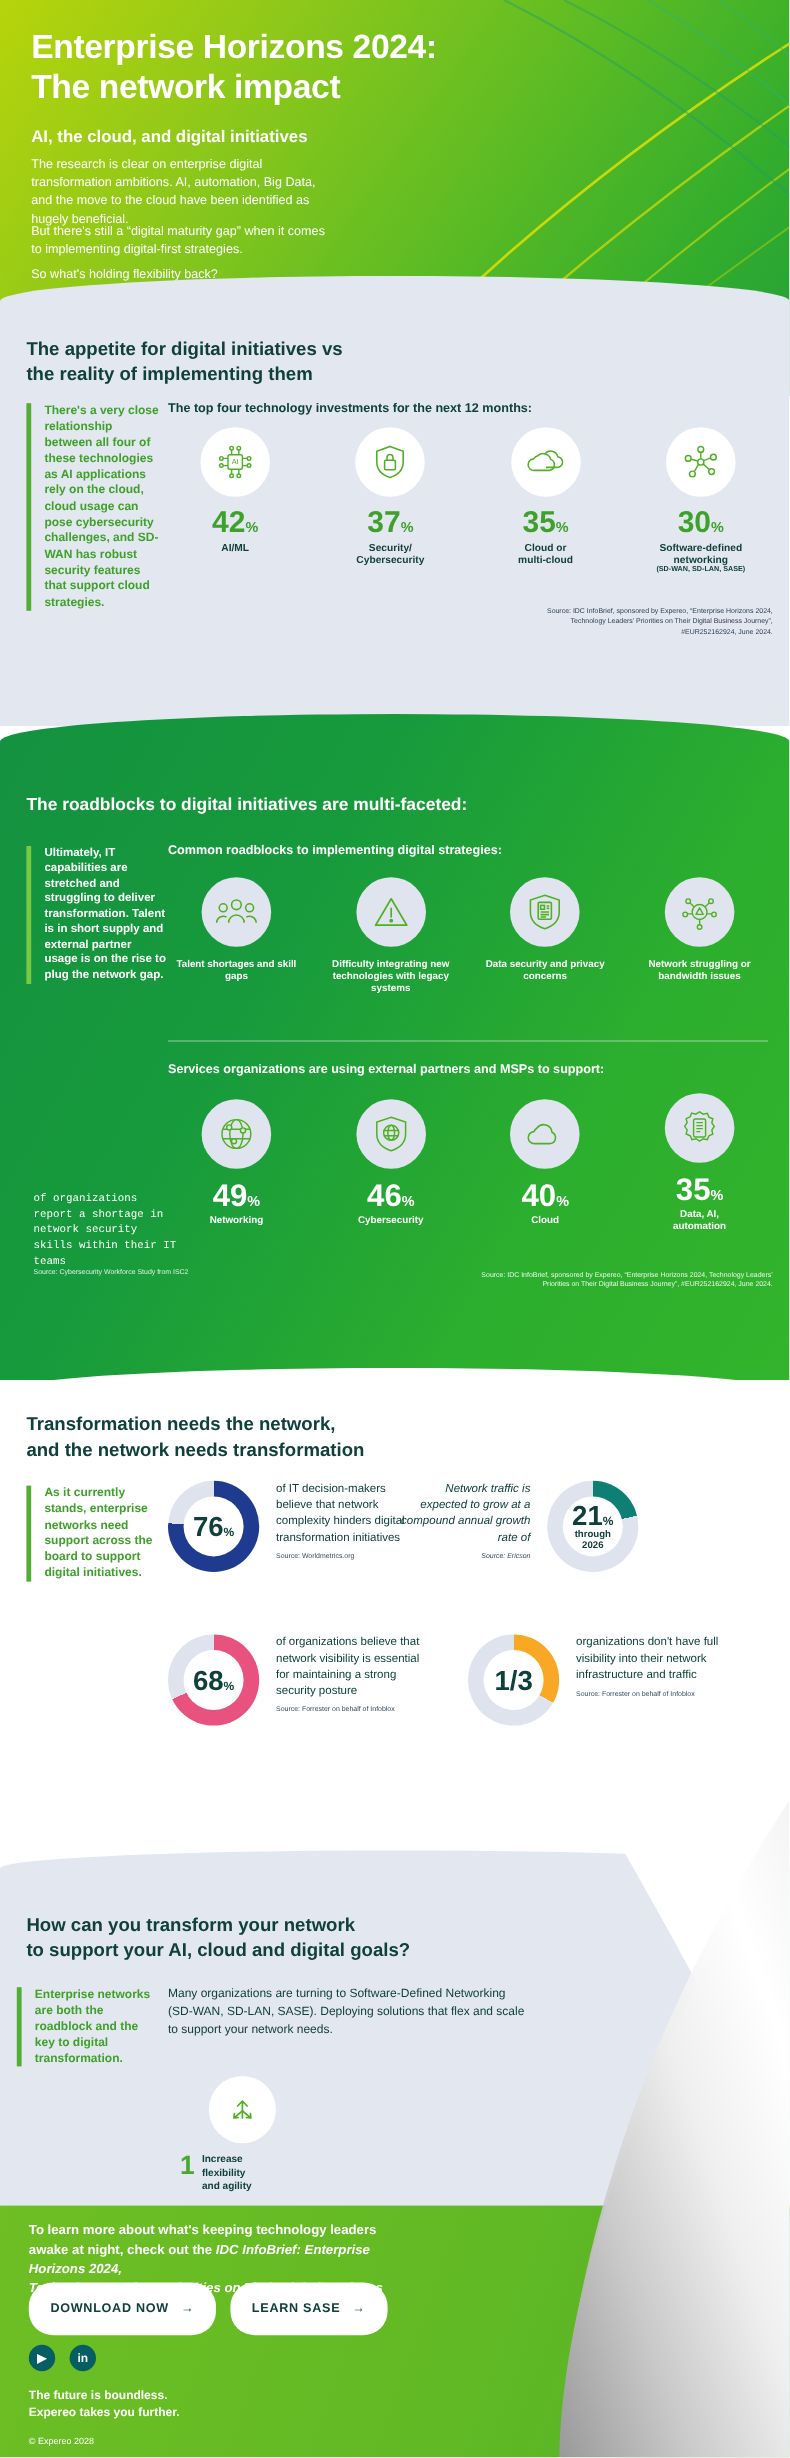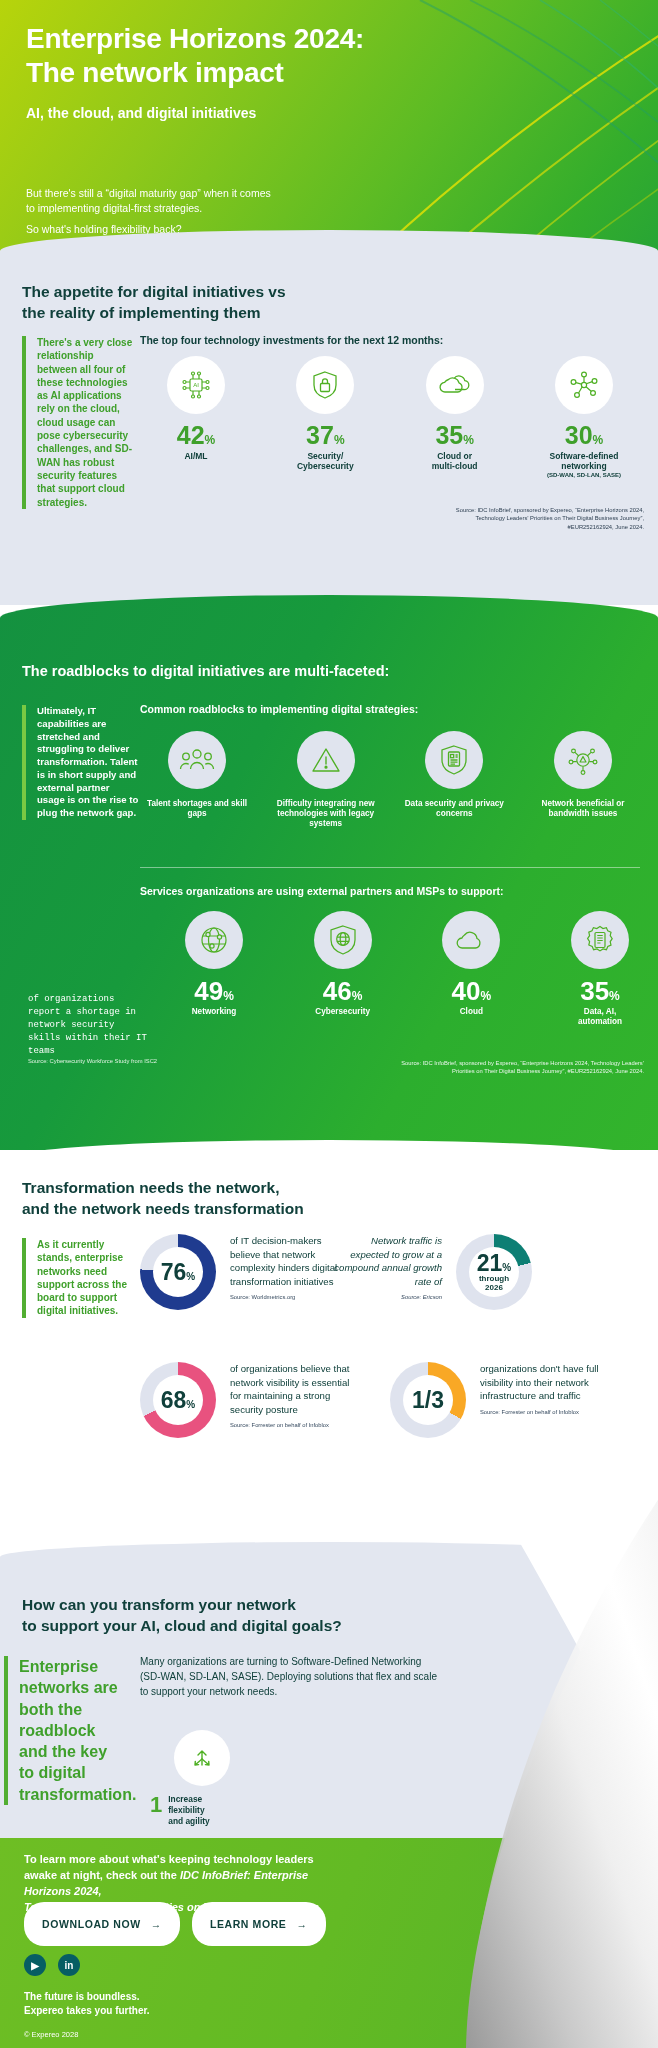--- a/index.html
+++ b/index.html
@@ -50,21 +50,21 @@
         background:linear-gradient(120deg,#149140 0%,#179a3c 35%,#2cae2e 70%,#33b42c 100%);
         border-radius:100% 100% 0 0 / 46px 46px 0 0;}
   .sec2 h3{position:absolute;left:22px;top:68px;margin:0;color:#fff;font-size:14.5px;font-weight:700;}
   .q2{left:22px;top:110px;width:102px;font-size:9.6px;}
   .s2sub{left:140px;top:108px;color:#fff;}
   .s2stats{left:140px;top:136px;width:500px;justify-content:space-between;}
   .s2stats .stat{width:114px;}
   .s2stats .lbl{color:#fff;font-size:8.2px;}
   .divider{position:absolute;left:140px;top:272px;width:500px;height:1px;background:rgba(255,255,255,.45);}
   .s2sub2{left:140px;top:290px;color:#fff;}
-  .s2stats2{left:157px;top:316px;width:500px;justify-content:space-between;}
+  .s2stats2{left:140px;top:316px;width:500px;justify-content:space-between;align-items:center;}
   .s2stats2 .stat{width:114px;}
   .s2stats2 .bignum{color:#fff;font-size:26px;}
   .s2stats2 .lbl{color:#fff;font-size:8.2px;}
 
   .donut92{position:absolute;left:28px;top:300px;width:88px;height:88px;border-radius:50%;}
   .donut92 .hole{position:absolute;left:17px;top:17px;width:54px;height:54px;border-radius:50%;
                  background:#189141;display:flex;align-items:center;justify-content:center;}
   .donut92 .hole span{color:#fff;font-size:26px;font-weight:700;line-height:1;}
   .donut92 .hole span i{font-size:11px;font-style:normal;}
   .cap92{position:absolute;left:28px;top:398px;width:120px;color:#fff;font-size:9px;line-height:1.45;font-family:Liberation Mono, monospace;}
@@ -91,21 +91,21 @@
   .d1{left:140px;top:94px;}     .d1 .dtxt{margin-left:14px;width:120px;}
   .d2{left:330px;top:94px;}     .d2 .dtxt{margin-right:14px;width:112px;}
   .d3{left:140px;top:222px;}    .d3 .dtxt{margin-left:14px;width:125px;}
   .d4{left:390px;top:222px;}    .d4 .dtxt{margin-left:14px;width:122px;}
 
   
   .sec4{position:absolute;left:0;top:1542px;width:658px;height:310px;background:#e3e7f0;
         border-radius:100% 100% 0 0/ 30px 30px 0 0;}
   .sec4 h3{position:absolute;left:22px;top:52px;margin:0;color:#10403b;font-size:15.5px;
            line-height:1.36;font-weight:700;width:420px;}
-  .q4{left:4px;top:114px;width:100px;font-size:16px;}
+  .q4{left:14px;top:114px;width:100px;font-size:10px;}
   .s4body{position:absolute;left:140px;top:112px;width:300px;color:#10403b;font-size:10px;line-height:1.5;}
   .step{position:absolute;left:150px;top:188px;text-align:left;}
   .step .scirc{width:56px;height:56px;border-radius:50%;background:#fff;display:flex;align-items:center;
                 justify-content:center;margin-left:24px;}
   .step .srow{display:flex;align-items:flex-start;margin-top:8px;}
   .step .num{color:#4aa82e;font-size:22px;font-weight:700;line-height:1;}
   .step .stxt{color:#10403b;font-size:8.4px;line-height:1.3;margin-left:6px;font-weight:600;width:70px;}
 
   
   .footer{position:absolute;left:0;top:1838px;width:658px;height:210px;
@@ -139,20 +139,21 @@
       <path d="M 430 330 Q 600 170 820 30" stroke="#f2e500" stroke-width="1.8" fill="none" opacity=".5"></path>
       <path d="M 470 330 Q 660 180 880 40" stroke="#c8d400" stroke-width="1.6" fill="none" opacity=".45"></path>
       <path d="M 420 0 Q 560 70 700 200" stroke="#1f9e6e" stroke-width="2" fill="none" opacity=".45"></path>
       <path d="M 470 0 Q 610 70 760 210" stroke="#1f9e6e" stroke-width="1.8" fill="none" opacity=".4"></path>
       <path d="M 540 0 Q 640 60 730 160" stroke="#2bb37f" stroke-width="1.6" fill="none" opacity=".45"></path>
       <path d="M 600 0 Q 680 60 760 140" stroke="#2bb37f" stroke-width="1.4" fill="none" opacity=".4"></path>
     </svg>
     <h1 style="white-space:pre-line">Enterprise Horizons 2024:
 The network impact</h1>
     <h2>AI, the cloud, and digital initiatives</h2>
+    <div class="para p1">The research is clear on enterprise digital transformation ambitions. AI, automation, Big Data, and the move to the cloud have been identified as hugely beneficial.</div>
     <div class="para p2">But there's still a “digital maturity gap” when it comes to implementing digital-first strategies.</div>
     <div class="para p3">So what's holding flexibility back?</div>
   </div>
 
   <div class="sec1">
     <h3 style="white-space:pre-line">The appetite for digital initiatives vs
 the reality of implementing them</h3>
     <div class="quote green q1">There's a very close relationship between all four of these technologies as AI applications rely on the cloud, cloud usage can pose cybersecurity challenges, and SD-WAN has robust security features that support cloud strategies.</div>
     <div class="sub s1sub">The top four technology investments for the next 12 months:</div>
 
@@ -275,21 +276,21 @@
             <path d="M17 13.6 L20 19 h-6 Z" stroke-linejoin="round"></path>
             <circle cx="7.5" cy="8" r="1.9"></circle>
               <circle cx="26.5" cy="8" r="1.9"></circle>
             <circle cx="5" cy="19" r="1.9"></circle>
               <circle cx="29" cy="19" r="1.9"></circle>
             <circle cx="17" cy="29.5" r="1.9"></circle>
             <path d="M9 9.4l3.8 3.6M25 9.4l-3.8 3.6M7 18.6h3.8M27 18.6h-3.8M17 23.4v4.2"></path>
           </svg>
         </div>
         <div class="lbl" style="margin-top:10px">Network
-beneficial or
+struggling or
 bandwidth issues</div>
       </div>
     </div>
 
     <div class="divider"></div>
 
     <div class="cap92">of organizations report a shortage in network security skills within their IT teams</div>
     <div class="src92">Source: Cybersecurity Workforce Study from ISC2</div>
 
     <div class="sub s2sub2">Services organizations are using external partners and MSPs to support:</div>
@@ -430,21 +431,21 @@
       <span>To learn more about what's keeping technology leaders</span><br>
       <span>awake at night, check out the </span><em>IDC InfoBrief: Enterprise Horizons 2024,</em><br>
       <em>Technology Leaders’ Priorities on Their Digital Business Journey</em>
     </div>
     <div class="btnrow">
       <button class="btn">
         <span>DOWNLOAD NOW</span>
         <span>→</span>
       </button>
       <button class="btn">
-        <span>LEARN MORE</span>
+        <span>LEARN SASE</span>
         <span>→</span>
       </button>
     </div>
     <div class="social">
       <a class="sbtn">
           <span>▶</span>
         </a>
       <a class="sbtn">
           <span>in</span>
         </a>

